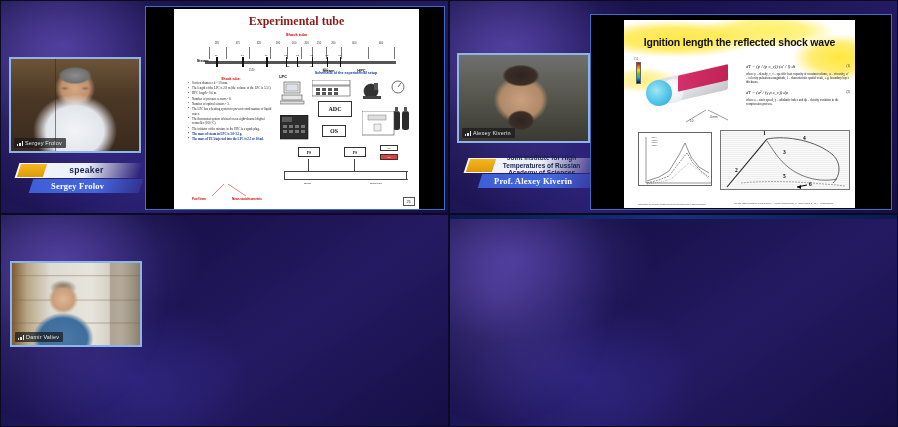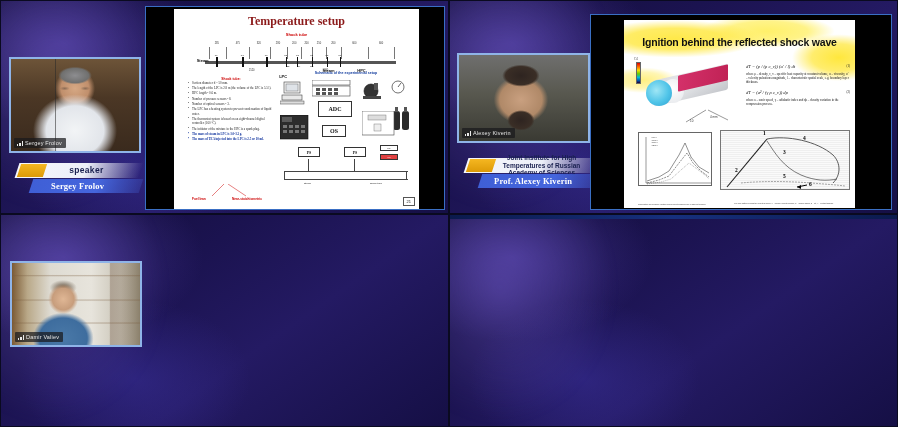--- a/index.html
+++ b/index.html
@@ -207,21 +207,21 @@
       </div>
       <div class="row2">
         <span class="t">Sergey Frolov</span>
       </div>
     </div>
 
     <div class="share" style="left:144px; top:5px; width:300px; height:204px;">
       <div class="letterbox"></div>
       <div class="slide" style="left:28px; top:2px; width:245px; height:200px;">
 
-        <div class="s1-title">Temperature setup</div>
+        <div class="s1-title">Experimental tube</div>
 
         <div class="s1-caption" style="margin-top:3px;">Shock tube</div>
 
         <div class="diagram">
           <div class="tickrow">
             <span class="tk" style="left:2%"></span>
               <span class="lb" style="left:6%">285</span>
             <span class="tk" style="left:11%"></span>
               <span class="lb" style="left:17%">475</span>
             <span class="tk" style="left:23%"></span>
@@ -408,21 +408,21 @@
       <div class="row2">
         <span class="t">Prof. Alexey Kiverin</span>
       </div>
     </div>
 
     <div class="share" style="left:140px; top:13px; width:302px; height:196px;">
       <div class="letterbox"></div>
       <div class="slide" style="left:33px; top:5px; width:231px; height:188px;">
         <div class="s2-flame"></div>
 
-        <div class="s2-title">Ignition behind the reflected shock wave</div>
+        <div class="s2-title">Ignition length the reflected shock wave</div>
 
         <div class="tube" style="left:16px; top:44px; width:96px; height:62px;">
           <span class="body"></span>
           <span class="white"></span>
           <span class="hot"></span>
           <span class="blue"></span>
           <svg style="position:absolute; left:44px; top:44px;" width="48" height="18">
             <line x1="2" y1="14" x2="22" y2="2" stroke="#333" stroke-width=".5"></line>
             <line x1="24" y1="2" x2="44" y2="12" stroke="#333" stroke-width=".5"></line>
             <text x="6" y="14" font-size="3" fill="#333">10</text>

